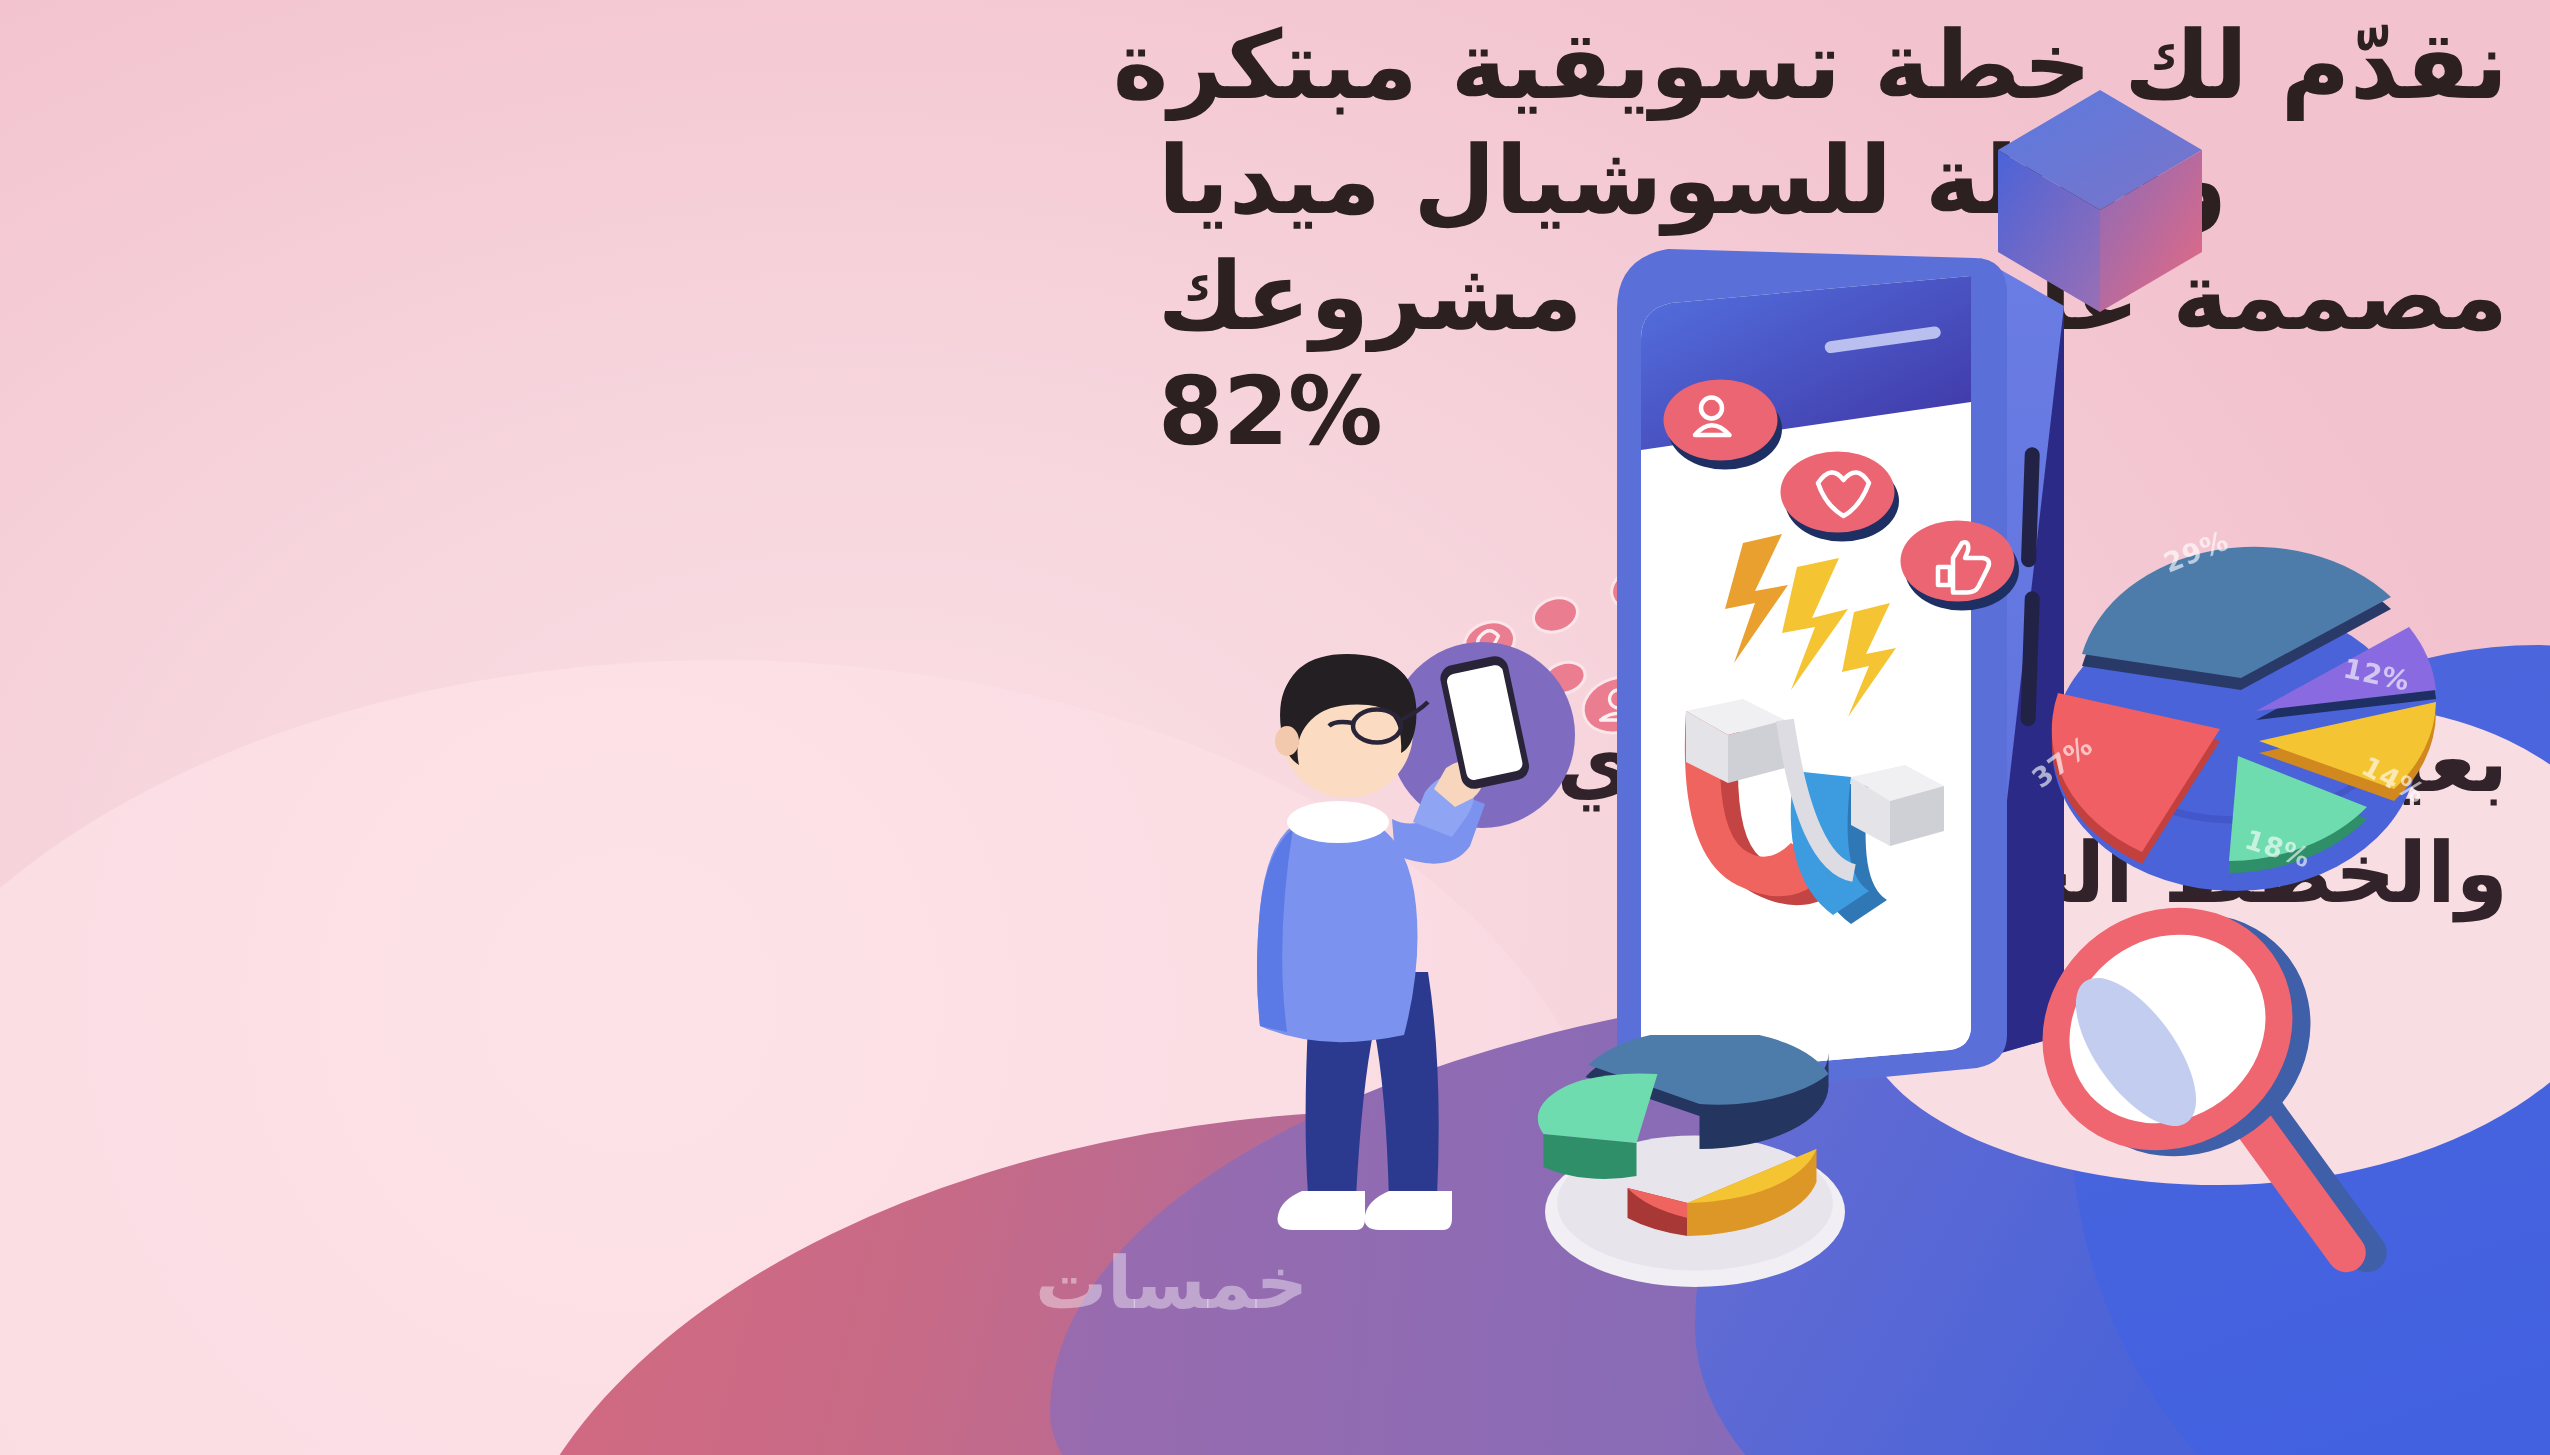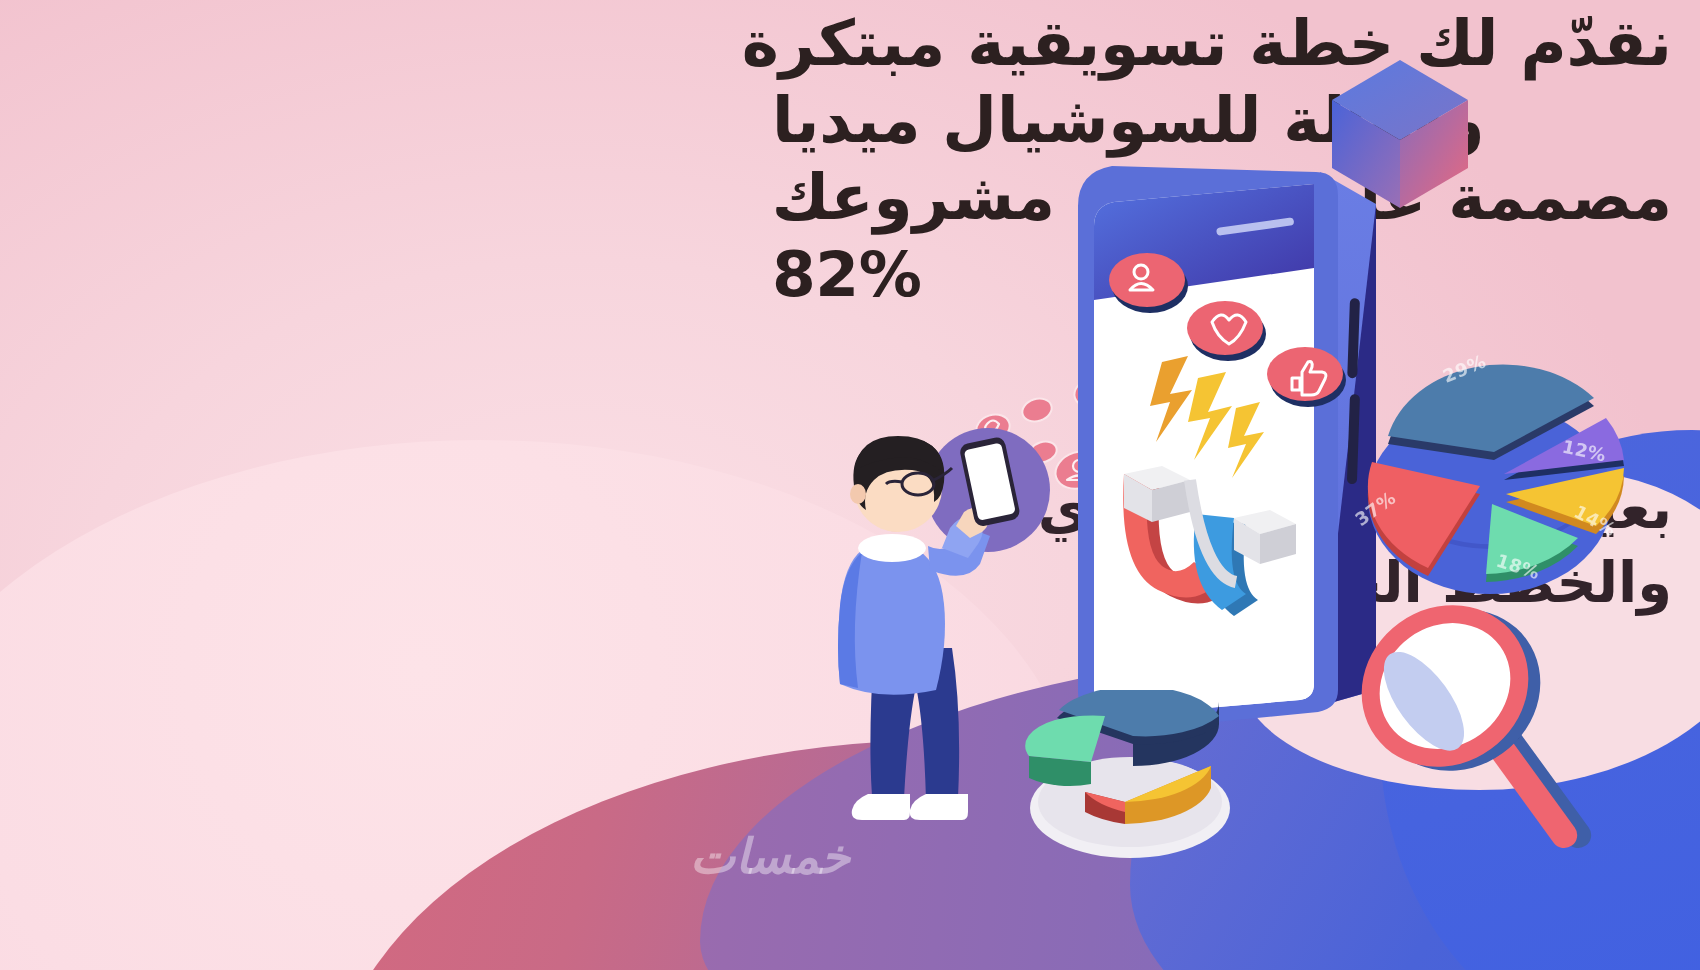--- a/index.html
+++ b/index.html
@@ -104,21 +104,20 @@
 
   .watermark {
     position:absolute;
     left:690px;
     top:828px;
     font-size:48px;
     font-weight:700;
     color:rgba(255,255,255,0.40);
     letter-spacing:2px;
     direction:rtl;
-    font-style:italic;
   }
 
   
   .cube { position:absolute; left:1320px; top:48px; width:160px; height:170px; }
 
   
   .phone-wrap { position:absolute; left:1020px; top:150px; width:420px; height:600px; }
 
   
   .person-wrap { position:absolute; left:800px; top:420px; width:260px; height:420px; }

